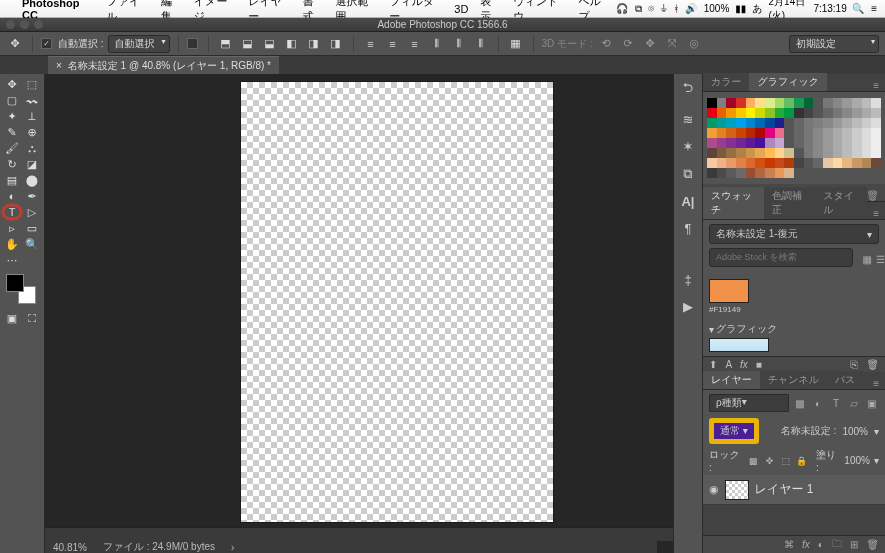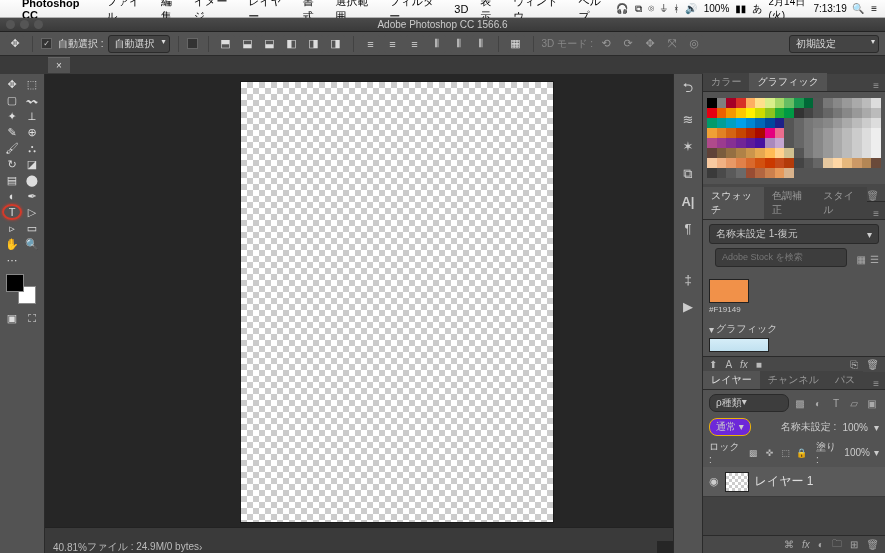--- a/index.html
+++ b/index.html
@@ -28,45 +28,45 @@
 .toolrow{display:flex;height:16px}
 .toolbtn{width:20px;height:16px;display:flex;align-items:center;justify-content:center;color:#ddd;font-size:11px;position:relative}
 .toolbtn.highlight{border:2px solid #d43a2a;border-radius:50%;box-shadow:0 0 3px #d43a2a}
 .toolbox .fgbg{position:relative;width:30px;height:30px;margin:6px 4px}
 .toolbox .fg{position:absolute;width:18px;height:18px;background:#000;border:1px solid #888;top:0;left:0;z-index:2}
 .toolbox .bg{position:absolute;width:18px;height:18px;background:#fff;border:1px solid #888;bottom:0;right:0}
 .canvas-area{flex:1;background:#262626;position:relative;overflow:hidden}
 .canvas{position:absolute;left:196px;top:8px;width:312px;height:440px;background:#fff;box-shadow:0 0 0 1px #1a1a1a}
 .canvas::before{content:"";position:absolute;inset:0;background-image:linear-gradient(45deg,#ccc 25%,transparent 25%),linear-gradient(-45deg,#ccc 25%,transparent 25%),linear-gradient(45deg,transparent 75%,#ccc 75%),linear-gradient(-45deg,transparent 75%,#ccc 75%);background-size:12px 12px;background-position:0 0,0 6px,6px -6px,-6px 0}
 .hscroll{position:absolute;left:0;right:0;bottom:12px;height:14px;background:#3a3a3a;border-top:1px solid #222}
-.statusbar{position:absolute;left:0;right:16px;bottom:0;height:12px;background:#3a3a3a;color:#bbb;font-size:9px;padding:0 8px;display:flex;align-items:center;}
+.statusbar{position:absolute;left:0;right:16px;bottom:0;height:12px;background:#3a3a3a;color:#bbb;font-size:9px;padding:0 8px;display:flex;align-items:center;gap:16px}
 .iconstrip{width:30px;background:#535353;border-left:1px solid #2a2a2a;border-right:1px solid #2a2a2a;padding:4px 0;display:flex;flex-direction:column;align-items:center;gap:12px;color:#ccc}
 .iconstrip div{font-size:13px;cursor:pointer}
 .panels{width:182px;background:#535353;display:flex;flex-direction:column}
 .ptabs{height:18px;background:#424242;display:flex;align-items:flex-end;border-bottom:1px solid #2a2a2a}
 .ptab{padding:2px 8px;color:#999;font-size:10px;background:#424242}
 .ptab.act{background:#535353;color:#ddd}
 .swatches{padding:6px 4px;background:#535353}
 .swrow{display:flex;height:10px;margin-bottom:0}
 .sw{width:10px;height:10px}
 .ptabs .pactions{margin-left:auto;display:flex;gap:6px;padding:0 6px;color:#999;font-size:10px}
 .libsel{margin:4px 6px;background:#3d3d3d;border:1px solid #2a2a2a;border-radius:3px;padding:2px 6px;color:#ccc;display:flex;justify-content:space-between;align-items:center}
 .libsearch{margin:0 6px 4px;background:#3d3d3d;border:1px solid #2a2a2a;border-radius:3px;padding:2px 6px;color:#777;font-size:9px}
 .libbody{padding:4px 6px;flex:0 0 auto}
 .libswatch{width:40px;height:24px;background:#f19149;border:1px solid #222}
 .libname{font-size:8px;color:#ccc;margin-top:2px}
 .grhdr{color:#ccc;font-size:9px;margin:8px 0 2px;display:flex;align-items:center;gap:2px}
 .grbar{width:60px;height:14px;background:linear-gradient(#d5edf8,#c1e1f0);border:1px solid #222}
 .libicons{height:16px;background:#484848;border-top:1px solid #2a2a2a;display:flex;align-items:center;padding:0 6px;gap:8px;color:#bbb;font-size:10px}
 .libicons .sp{flex:1}
 .layersel{display:flex;gap:4px;padding:4px 6px;align-items:center}
-.layersel .dd2{flex:1;background:#3d3d3d;border:1px solid #2a2a2a;border-radius:7px;padding:1px 6px;color:#ccc;font-size:9px;display:flex;justify-content:flex-start}
+.layersel .dd2{flex:1;background:#3d3d3d;border:1px solid #2a2a2a;border-radius:1px;padding:1px 6px;color:#ccc;font-size:9px;display:flex;justify-content:flex-start}
 .layersel .mini{width:14px;height:14px;color:#aaa;font-size:10px;display:flex;align-items:center;justify-content:center}
 .oprow{display:flex;padding:2px 6px;align-items:center;color:#ccc;font-size:9px;gap:6px}
-.oprow .dd3{background:#6d28d9;border:1px solid #eab308;border-radius:8px;padding:1px 6px;flex:0 0 auto}
+.oprow .dd3{background:#4c1d95;border:5px solid #eab308;border-radius:3px;padding:1px 6px;flex:0 0 auto}
 .oprow .sp{flex:1}
 .lockrow{display:flex;padding:2px 6px;align-items:center;color:#ccc;font-size:9px;gap:4px}
 .lockico{width:13px;height:13px;display:flex;align-items:center;justify-content:center;font-size:9px;color:#bbb}
 .layerlist{flex:1;background:#424242;overflow:auto;min-height:0}
 .layer{display:flex;align-items:center;height:30px;background:#5a5a5a;border-bottom:1px solid #3a3a3a;padding:0 6px;gap:6px}
 .layer .eye{font-size:11px;color:#ccc}
 .layer .thumb{width:24px;height:20px;background:#fff;border:1px solid #222;position:relative}
 .layer .thumb::before{content:"";position:absolute;inset:0;background-image:linear-gradient(45deg,#ccc 25%,transparent 25%),linear-gradient(-45deg,#ccc 25%,transparent 25%),linear-gradient(45deg,transparent 75%,#ccc 75%),linear-gradient(-45deg,transparent 75%,#ccc 75%);background-size:6px 6px;background-position:0 0,0 3px,3px -3px,-3px 0}
 .layer .lname{color:#ddd;font-size:12px}
 .layerfoot{height:18px;background:#484848;border-top:1px solid #2a2a2a;display:flex;justify-content:flex-end;align-items:center;padding:0 6px;gap:8px;color:#aaa;font-size:10px}
@@ -146,20 +146,21 @@
   <div class="ico" style="opacity:.5">✥</div>
   <div class="ico" style="opacity:.5">⤧</div>
   <div class="ico" style="opacity:.5">◎</div>
   <span class="spacer" style="flex:1"></span>
   <div class="dd" style="width:90px">初期設定</div>
 </div>
 
 <div class="tabbar">
   <div class="tab">
     <span class="x">×</span>
+    <span>名称未設定 1 @ 40.8% (レイヤー 1, RGB/8) *</span>
   </div>
 </div>
 
 <div class="workspace">
   <div class="toolbox">
     <div class="toolrow">
         <div class="toolbtn">✥</div>
         <div class="toolbtn">⬚</div>
       </div>
     <div class="toolrow">
@@ -419,21 +420,21 @@
       <div class="ptab">色調補正</div>
       <div class="ptab">スタイル</div>
       <div class="pactions">
           <span>≡</span>
         </div>
     </div>
     <div class="libsel">
         <span>名称未設定 1-復元</span>
         <span>▾</span>
       </div>
-    <div style="display:flex;align-items:center;margin:0 6px 4px;gap:4px">
+    <div style="display:flex;align-items:center;margin:0 0 4px;gap:4px">
       <div class="libsearch" style="flex:1">Adobe Stock を検索</div>
       <span style="color:#aaa">▦</span>
       <span style="color:#aaa">☰</span>
     </div>
     <div class="libbody">
       <div class="libswatch"></div>
       <div class="libname">#F19149</div>
       <div class="grhdr">
           <span>▾</span>
           <span>グラフィック</span>

